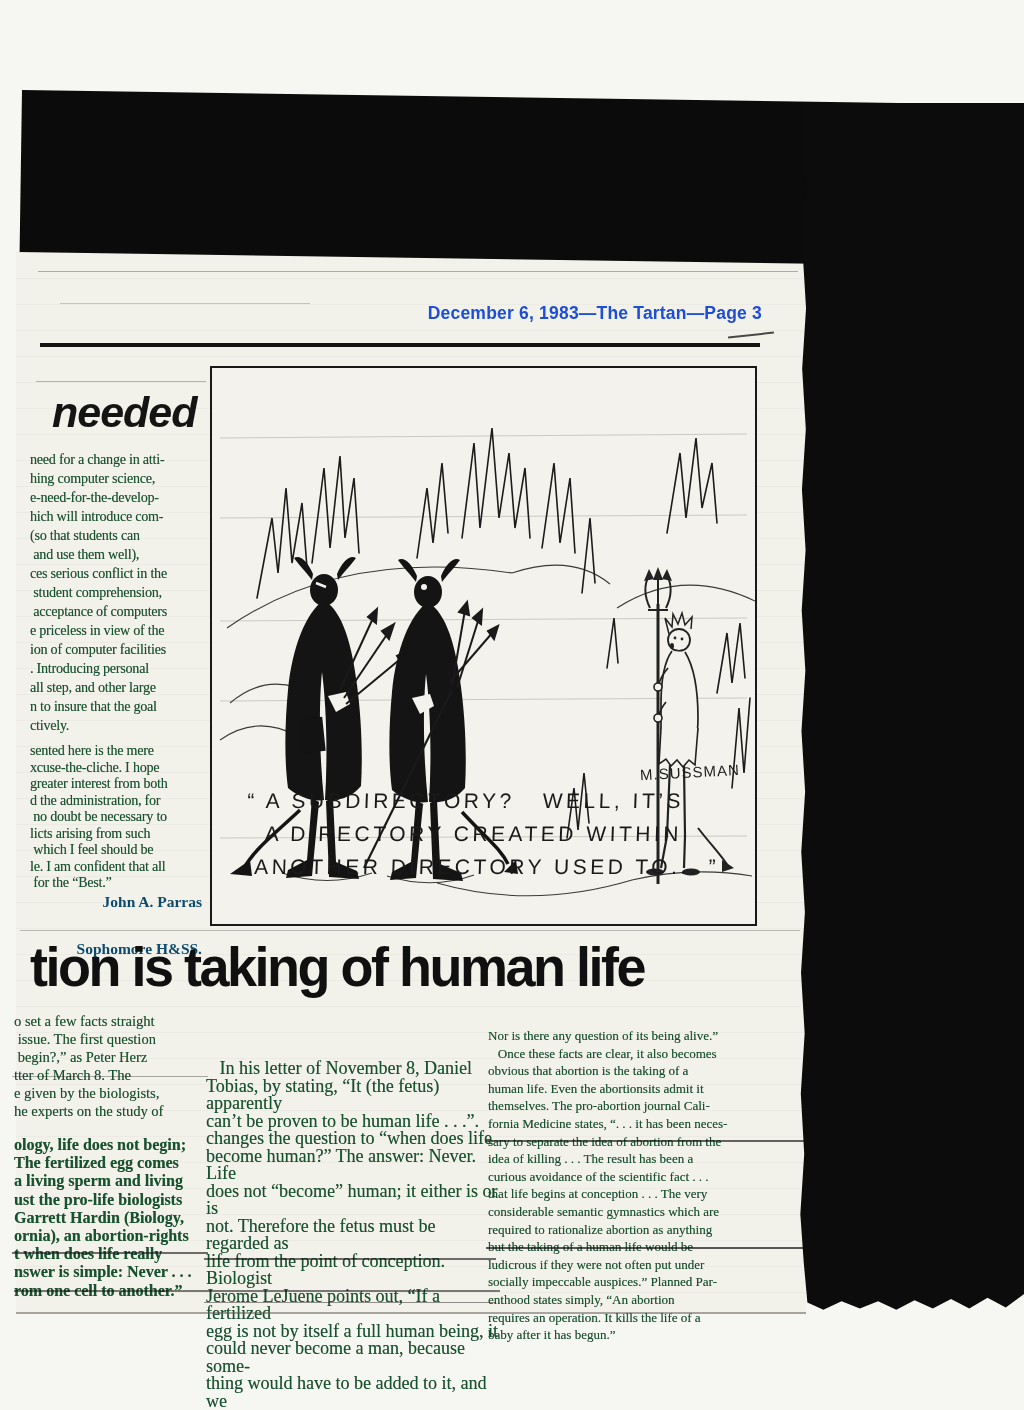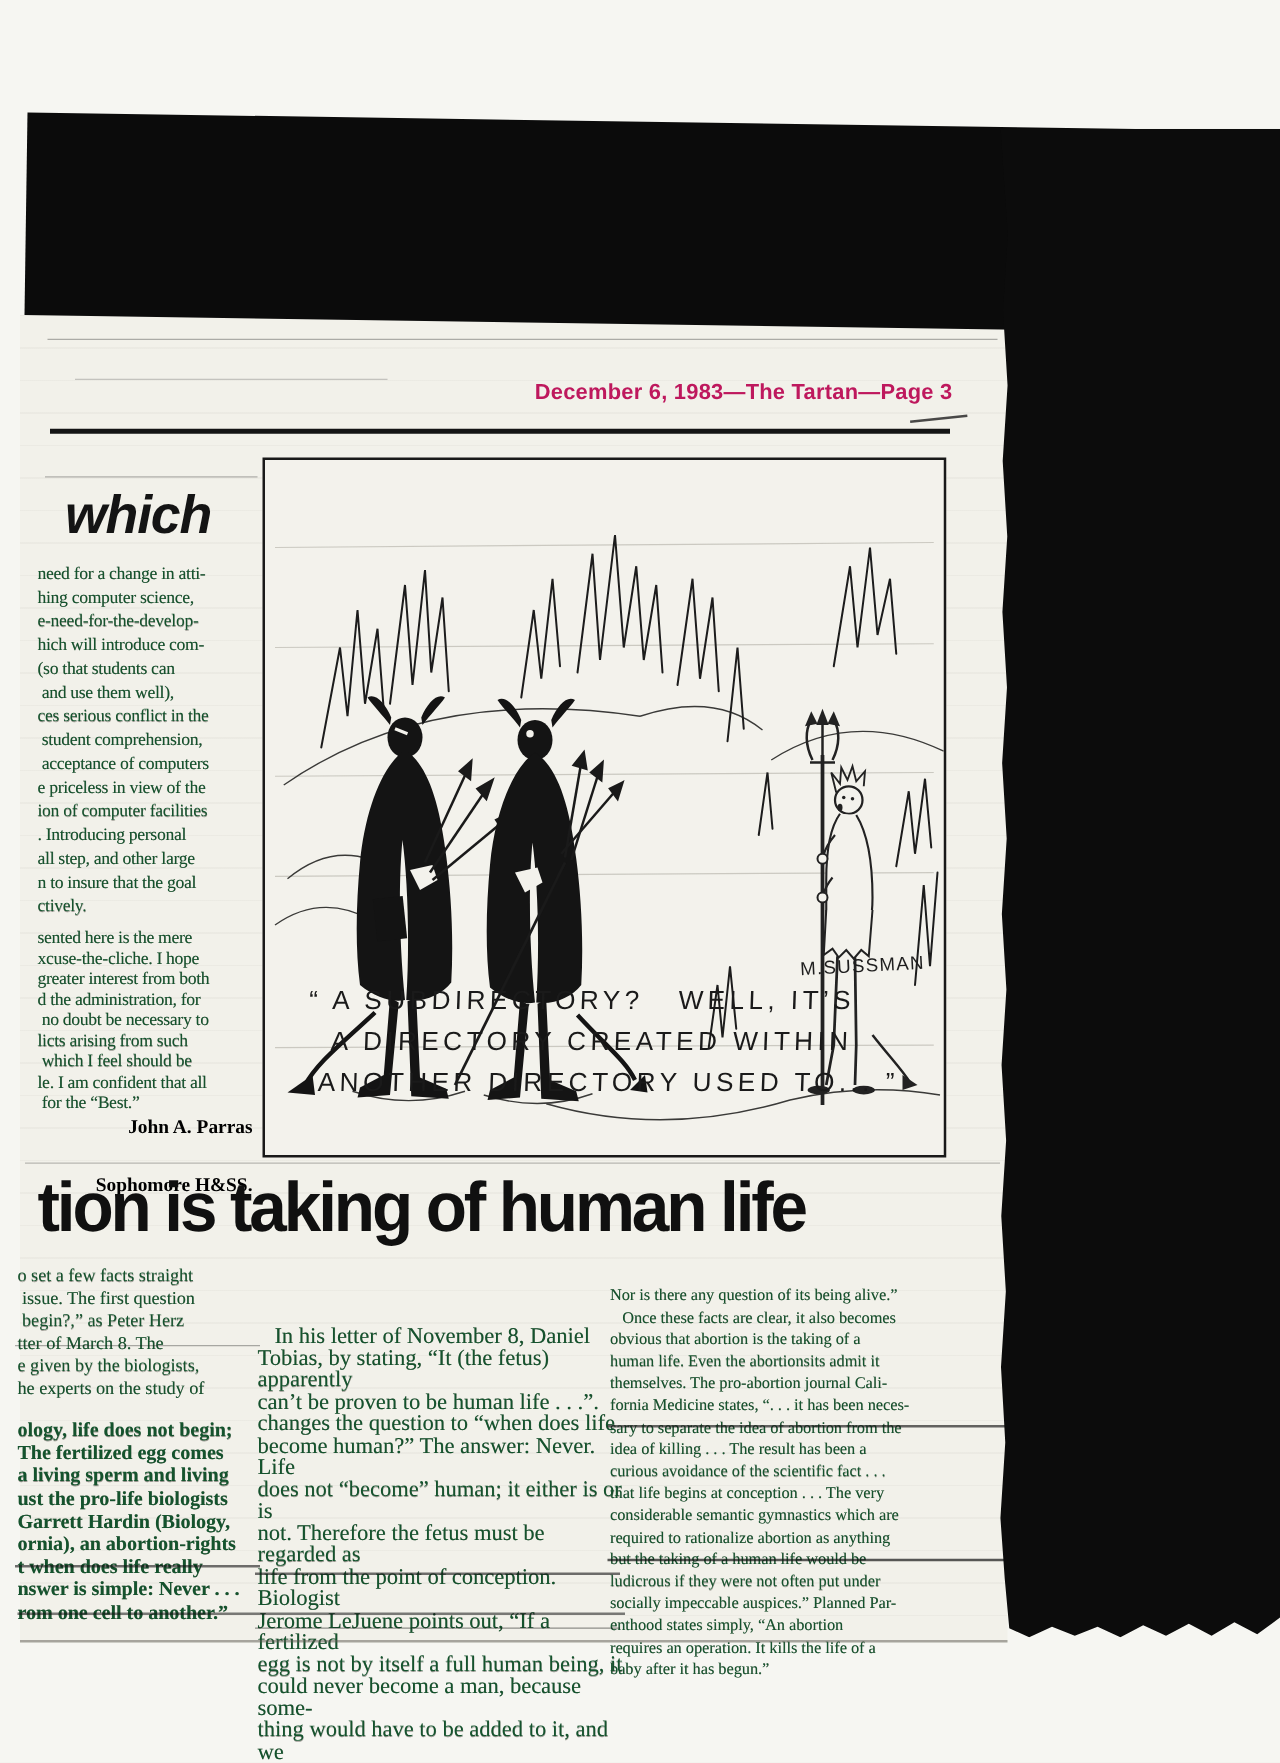--- a/index.html
+++ b/index.html
@@ -29,21 +29,21 @@
   .black-margin{
     left:796px;top:103px;width:228px;height:1208px;
     background:#0c0c0c;
     z-index:3;
     clip-path:polygon(2% 0%,100% 0%,100% 98.6%,92% 99.7%,84% 98.9%,76% 99.8%,68% 99.0%,60% 99.8%,52% 99.1%,44% 99.9%,36% 99.2%,28% 99.8%,20% 99.2%,12% 99.9%,5% 99.3%,3.4% 96%,1.9% 92%,3.6% 87%,2.1% 82%,3.8% 77%,2.2% 72%,3.9% 67%,2.3% 62%,4.0% 57%,2.4% 52%,4.1% 47%,2.5% 42%,4.2% 37%,2.6% 32%,4.3% 27%,2.7% 22%,4.4% 17%,2.8% 12%,4.5% 7%,3.0% 3%);
   }
   .masthead{
     left:400px;top:303px;width:362px;
     text-align:right;
     font-family:"Liberation Sans", sans-serif;
-    font-weight:bold;font-size:17.5px;color:#be185d;
+    font-weight:bold;font-size:17.5px;color:#1d4ed8;
     letter-spacing:0.2px;z-index:2;
   }
   .rule-thick{
     left:40px;top:343px;width:720px;height:4px;background:#141414;z-index:2;
   }
   .needed-headline{
     left:52px;top:388px;
     font-family:"Liberation Sans", sans-serif;
     font-style:italic;font-weight:bold;
     font-size:43px;color:#141414;letter-spacing:-1px;z-index:2;
@@ -51,21 +51,21 @@
   .txtcol{
     white-space:pre-wrap;
     color:#14532d;
     z-index:2;
     text-shadow:0.2px 0.2px 0.4px rgba(45,40,33,0.45);
   }
   .col-needed-1{left:30px;top:450px;width:178px;font-size:14px;line-height:19px;letter-spacing:-0.2px;}
   .col-needed-2{left:30px;top:743px;width:178px;font-size:14px;line-height:16.5px;letter-spacing:-0.2px;}
   .sig{
     left:30px;width:172px;text-align:right;
-    font-weight:bold;font-size:15.5px;color:#000000;z-index:2;
+    font-weight:bold;font-size:15.5px;color:#0c4a6e;z-index:2;
   }
   .sig-name{top:893px;}
   .sig-title{top:912px;margin-top:28px;}
   .cartoon-box{
     left:210px;top:366px;width:543px;height:556px;
     background:#f3f2ec;border:2px solid #191919;z-index:2;
   }
   .caption{
     position:absolute;left:34px;top:416px;width:506px;
     font-family:"Liberation Sans", sans-serif;
@@ -92,21 +92,21 @@
 <div class="abs page"></div>
 
 <div class="abs black-band"></div>
 <div class="abs black-margin"></div>
 
 <div class="abs masthead">December 6, 1983—The Tartan—Page 3</div>
 <div class="abs streak" style="left:728px;top:334px;width:46px;height:2px;background:rgba(30,30,30,0.8);transform:rotate(-6deg);"></div>
 <div class="abs rule-thick"></div>
 
 <div class="abs streak" style="left:36px;top:381px;width:170px;height:1px;background:rgba(60,60,60,0.35);"></div>
-<div class="abs needed-headline">which</div>
+<div class="abs needed-headline">needed</div>
 <div class="abs txtcol col-needed-1">need for a change in atti-
 hing computer science,
 e-need-for-the-develop-
 hich will introduce com-
 (so that students can
  and use them well),
 ces serious conflict in the
  student comprehension,
  acceptance of computers
 e priceless in view of the

